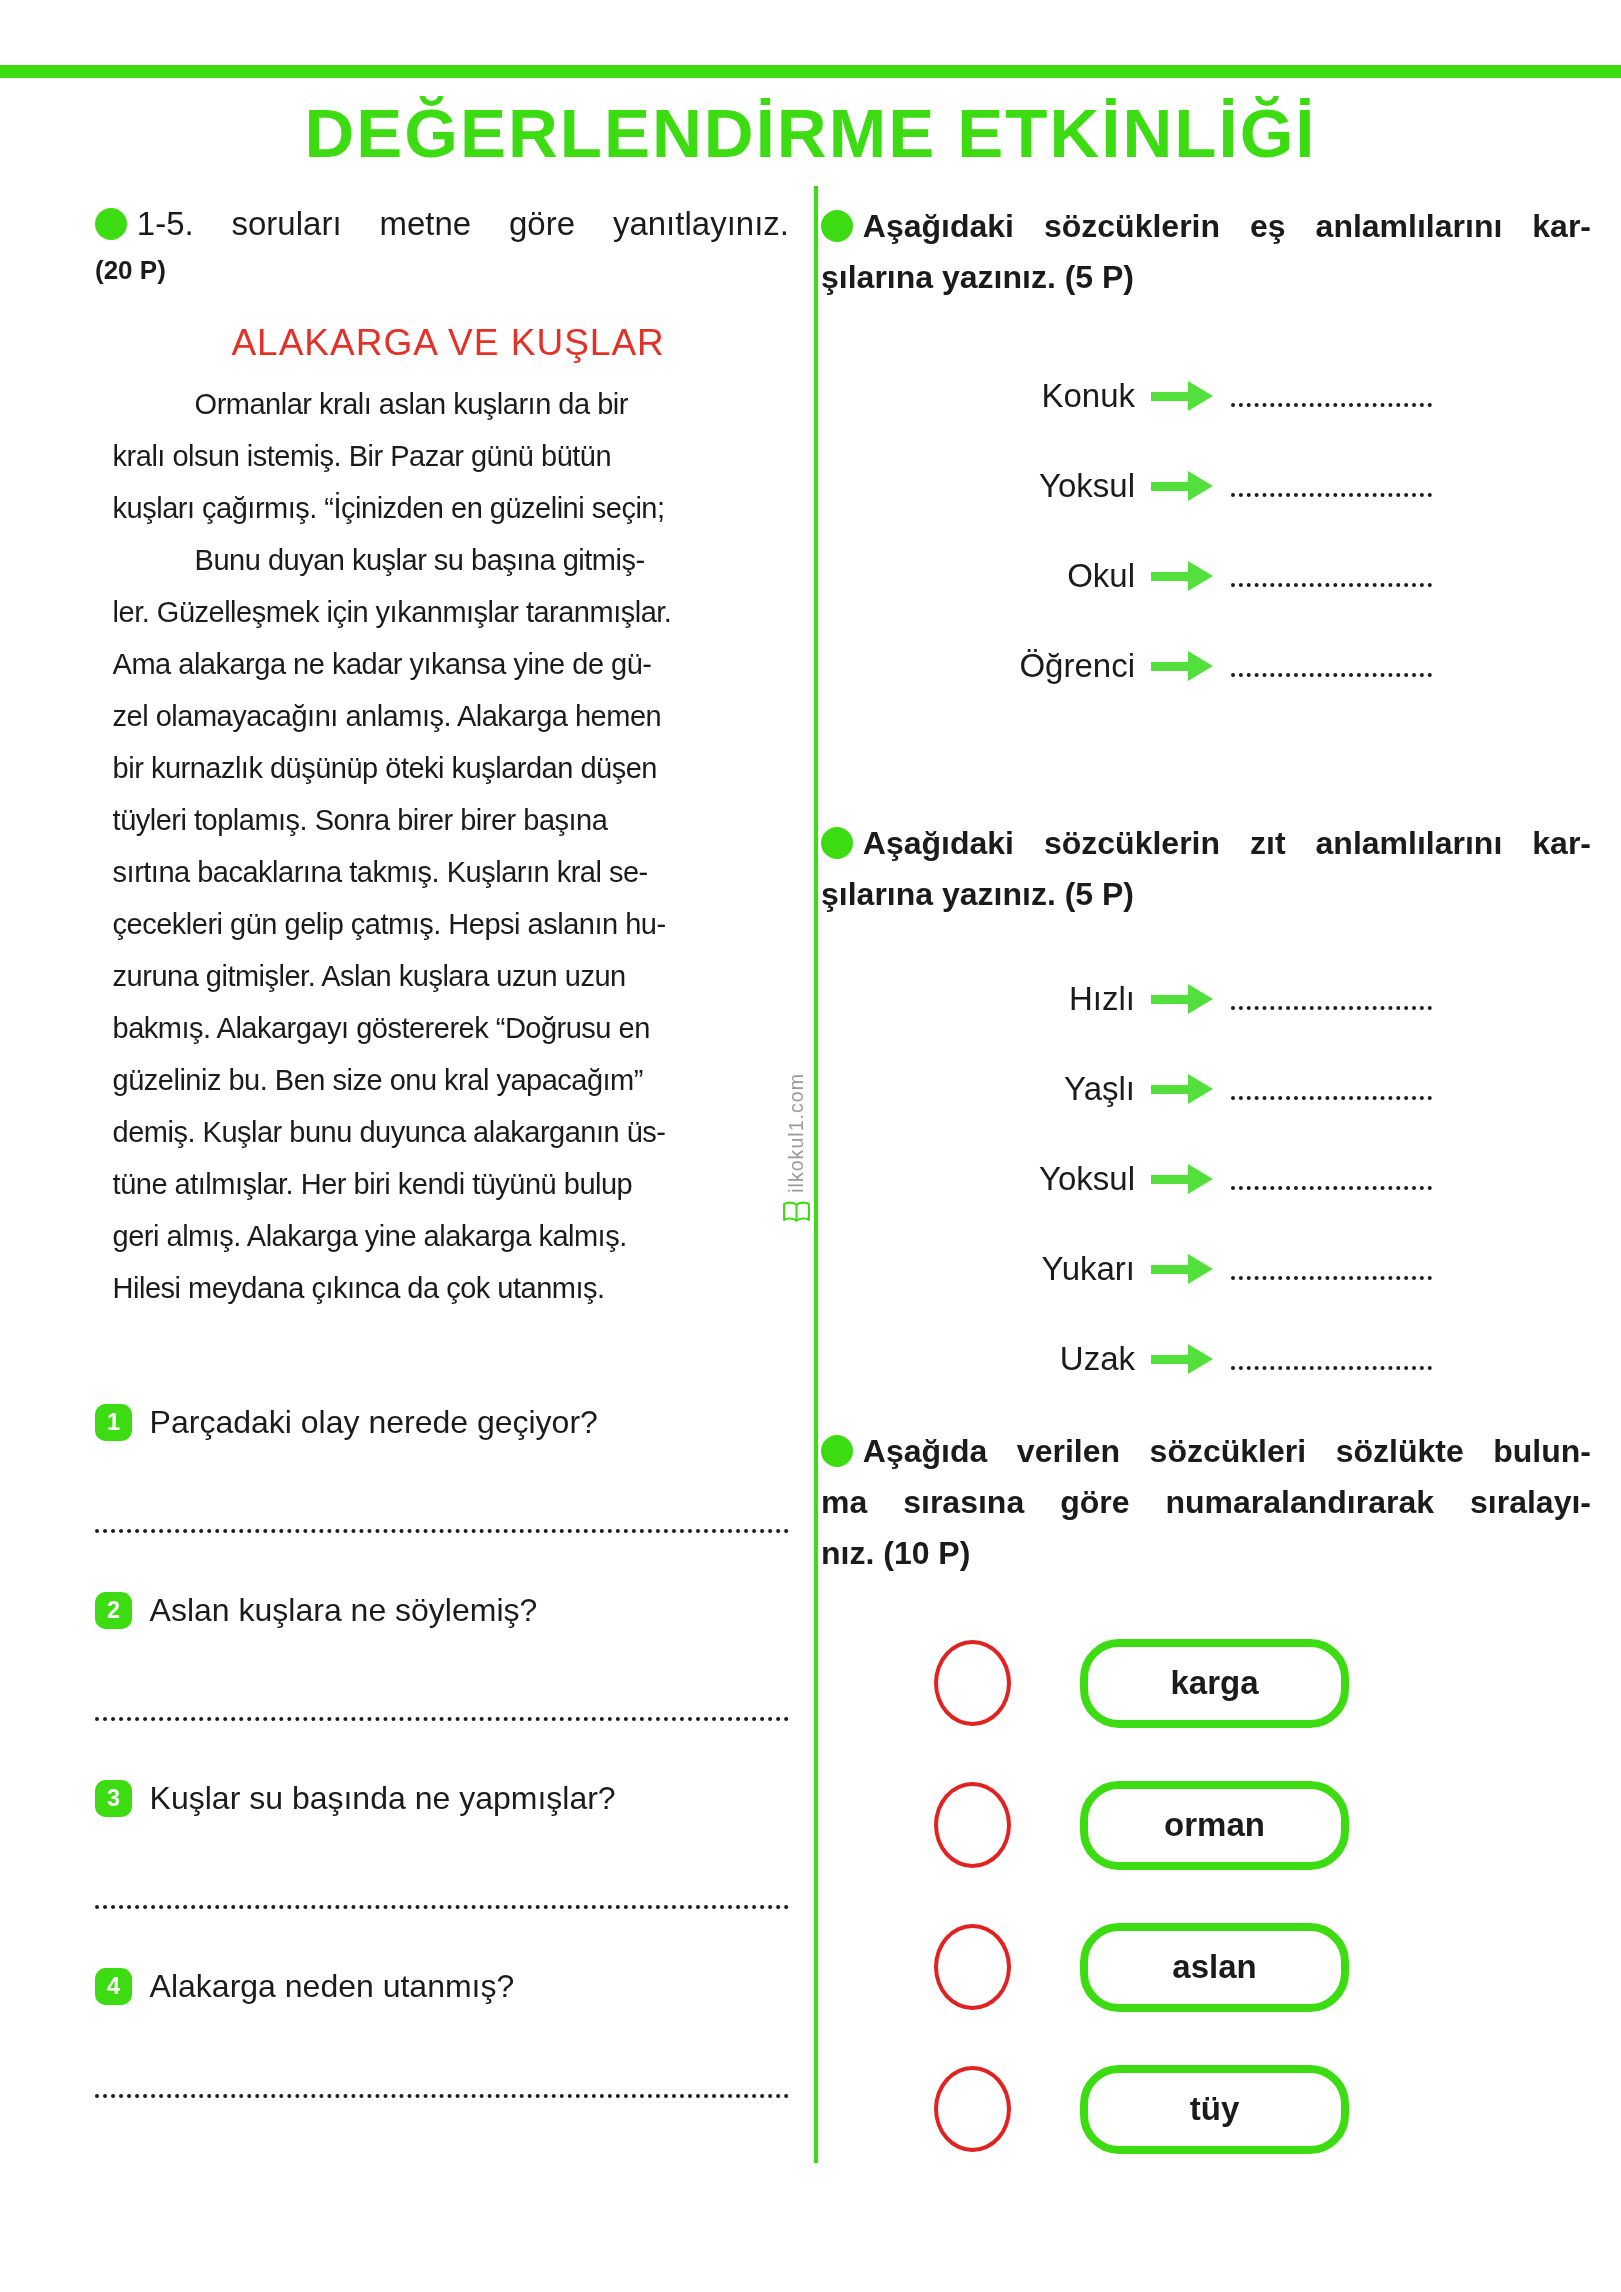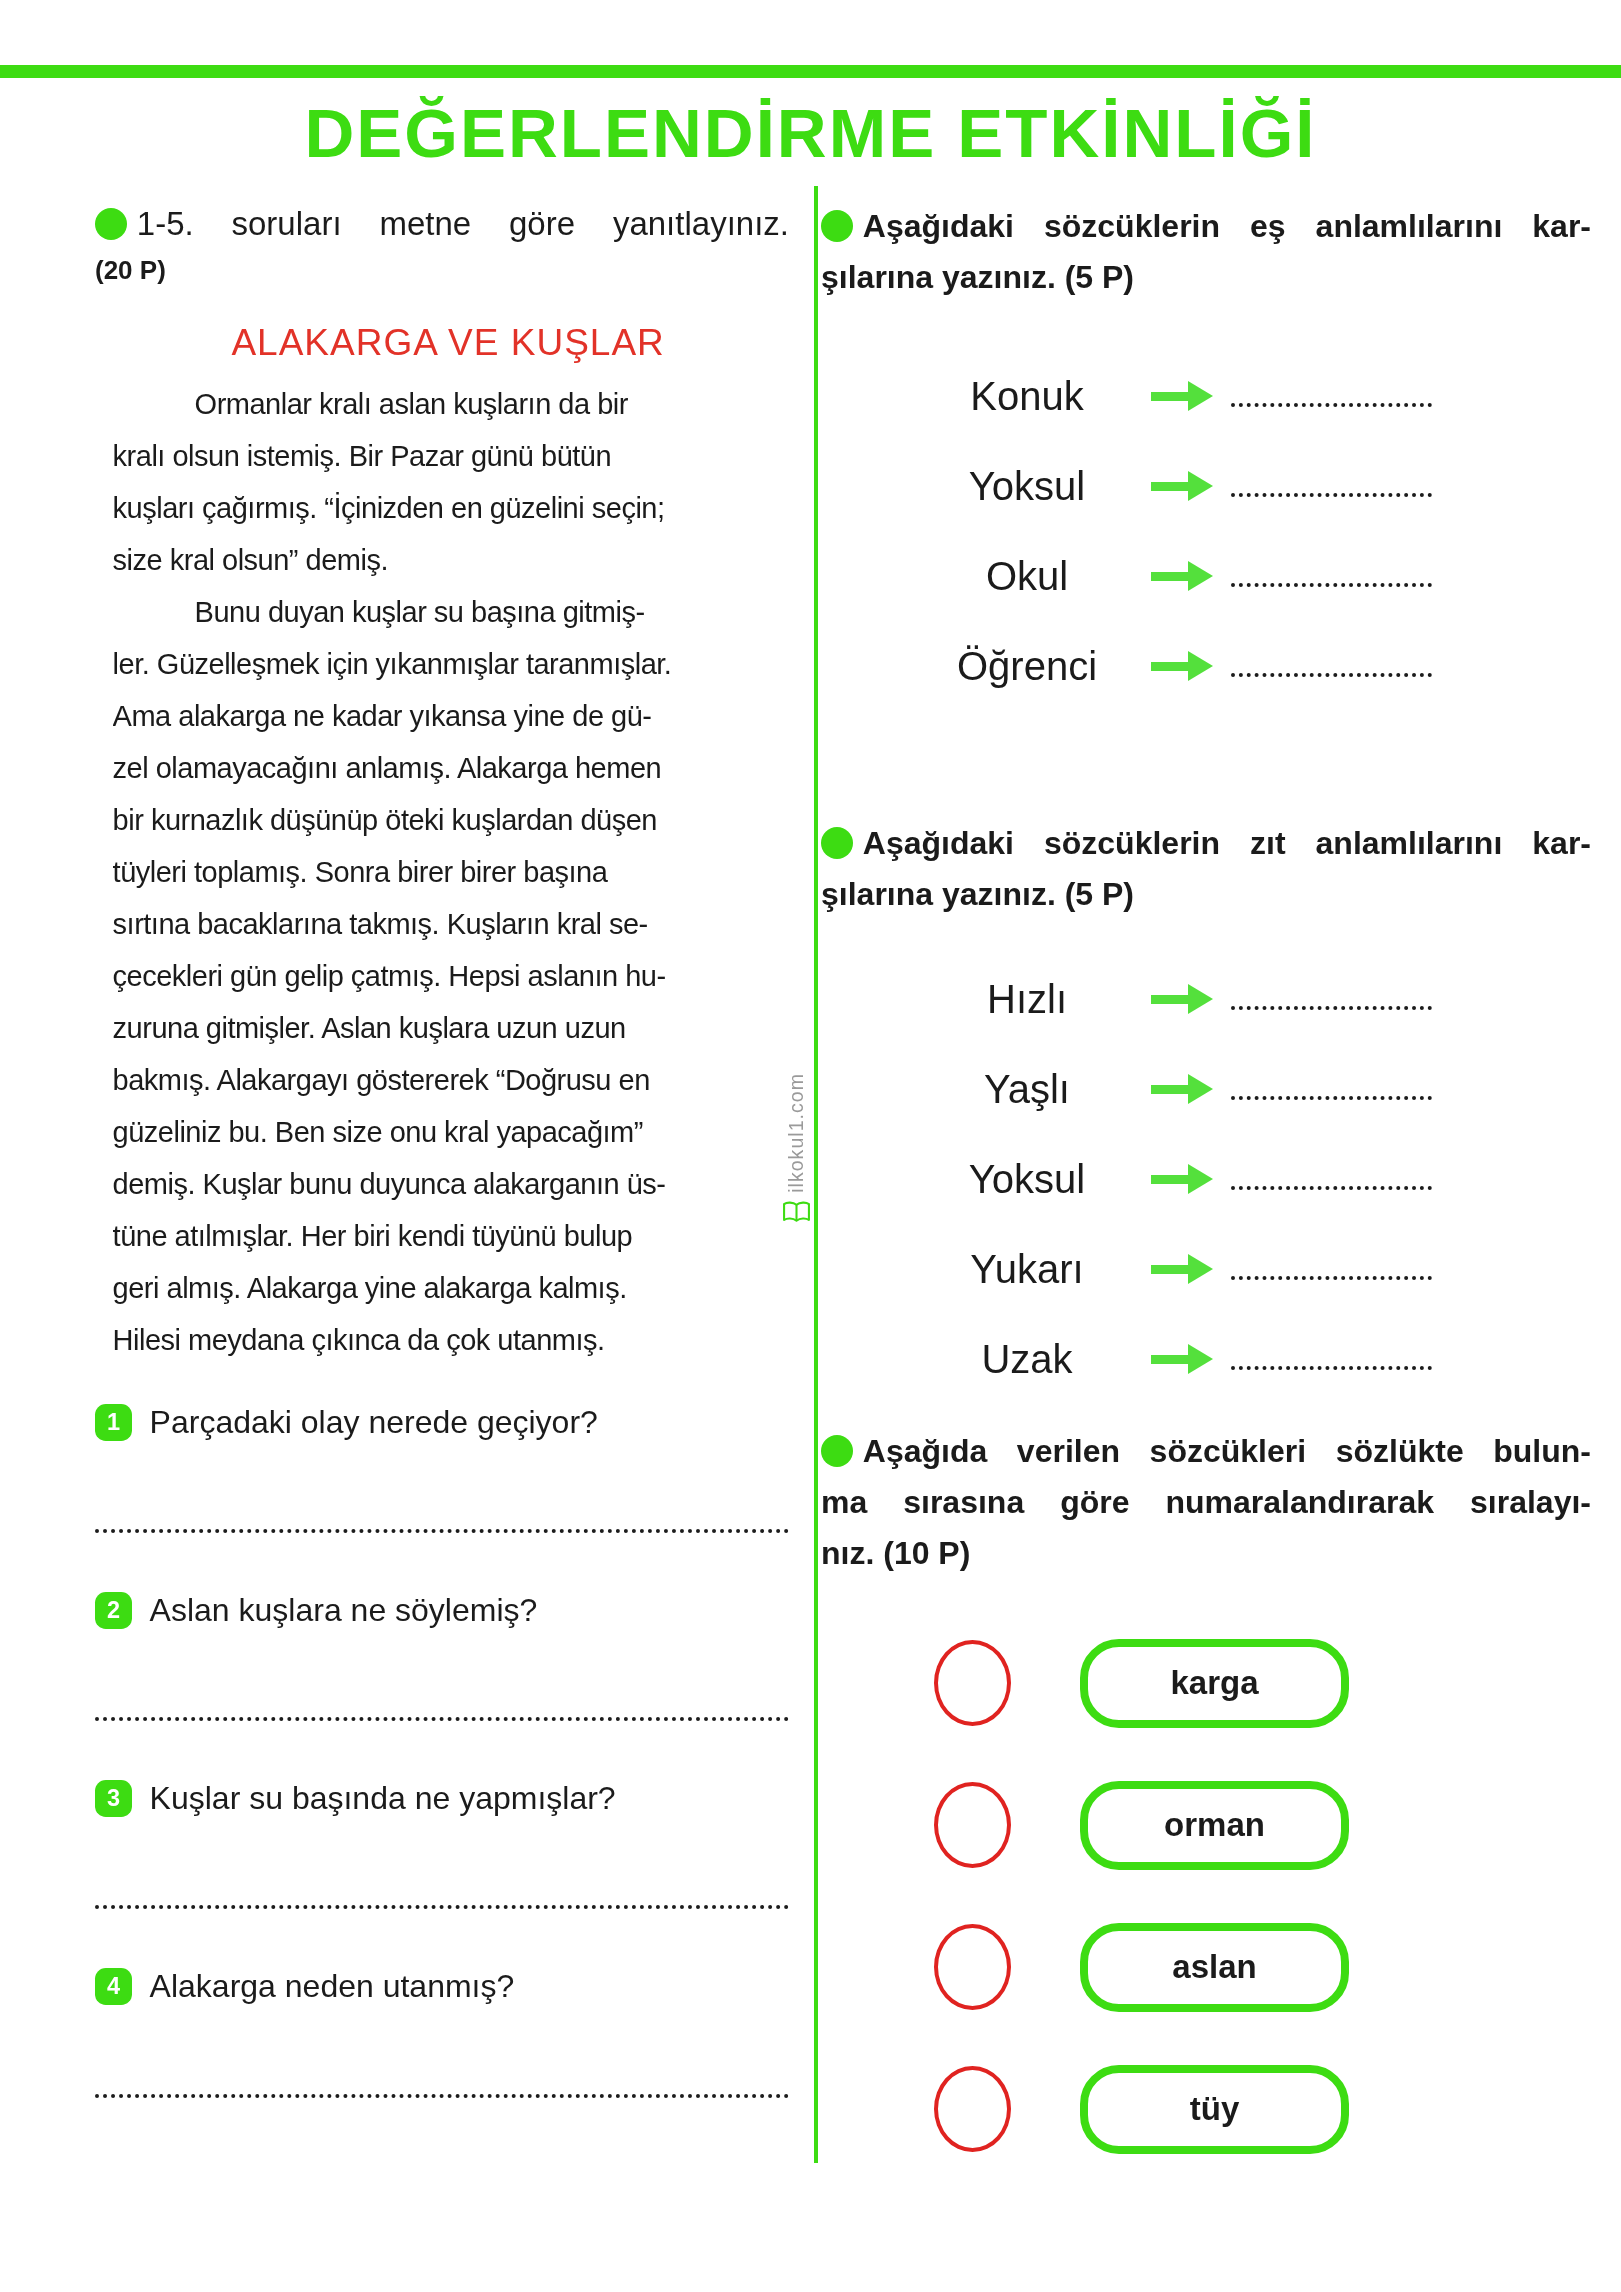--- a/index.html
+++ b/index.html
@@ -34,21 +34,21 @@
   .badge{flex:none;width:37px;height:37px;border-radius:10.8px;background:var(--green);color:#fff;
          font-weight:700;font-size:23.5px;display:flex;align-items:center;justify-content:center;}
   .dotline{position:absolute;left:95px;width:694px;height:0;border-bottom:4.9px dotted #1c1c1c;}
 
   
   .rhead{position:absolute;left:821px;width:770px;font-size:32px;font-weight:700;}
   .rhead .hline{height:51px;line-height:51px;overflow:hidden;text-align:justify;}
   .rhead .hline.left{text-align:left;}
   .wrows{position:absolute;left:821px;width:770px;}
   .wrow{height:90px;display:flex;align-items:center;}
-  .wrow .w{width:216px;margin-left:98px;text-align:center;font-size:40px;}
+  .wrow .w{width:216px;margin-left:98px;text-align:right;font-size:33px;}
   .arrow{flex:none;position:relative;width:63px;height:31px;margin-left:15.7px;}
   .arrow::before{content:"";position:absolute;left:0;top:11.8px;width:41px;height:8.8px;background:var(--arrow_green);}
   .arrow::after{content:"";position:absolute;left:37px;top:0;width:0;height:0;
         border-left:25.5px solid var(--arrow_green);border-top:15.7px solid transparent;border-bottom:15.7px solid transparent;}
   .dots{margin-left:17.6px;width:201px;height:0;border-bottom:4.9px dotted #1c1c1c;position:relative;top:8.8px;}
 
   .orows{position:absolute;left:821px;width:770px;}
   .orow{height:142px;display:flex;align-items:center;}
   .ocircle{flex:none;width:69px;height:78px;border:4.9px solid var(--circle_red);border-radius:50%;margin-left:113px;}
   .opill{margin-left:69px;width:253px;height:73px;border:8.8px solid var(--green);border-radius:39px;
@@ -79,21 +79,20 @@
       <span class="bullet"></span><span>1-5. soruları metne göre yanıtlayınız.</span>
     </div>
     <div class="instr-line2">(20 P)</div>
 
     <div class="passage-title">ALAKARGA VE KUŞLAR</div>
 
     <div class="passage">
       <div class="pline indent">Ormanlar kralı aslan kuşların da bir</div>
       <div class="pline">kralı olsun istemiş. Bir Pazar günü bütün</div>
       <div class="pline">kuşları çağırmış. “İçinizden en güzelini seçin;</div>
-      <div class="pline left">size kral olsun” demiş.</div>
       <div class="pline indent">Bunu duyan kuşlar su başına gitmiş-</div>
       <div class="pline">ler. Güzelleşmek için yıkanmışlar taranmışlar.</div>
       <div class="pline">Ama alakarga ne kadar yıkansa yine de gü-</div>
       <div class="pline">zel olamayacağını anlamış. Alakarga hemen</div>
       <div class="pline">bir kurnazlık düşünüp öteki kuşlardan düşen</div>
       <div class="pline">tüyleri toplamış. Sonra birer birer başına</div>
       <div class="pline">sırtına bacaklarına takmış. Kuşların kral se-</div>
       <div class="pline">çecekleri gün gelip çatmış. Hepsi aslanın hu-</div>
       <div class="pline">zuruna gitmişler. Aslan kuşlara uzun uzun</div>
       <div class="pline">bakmış. Alakargayı göstererek “Doğrusu en</div>

